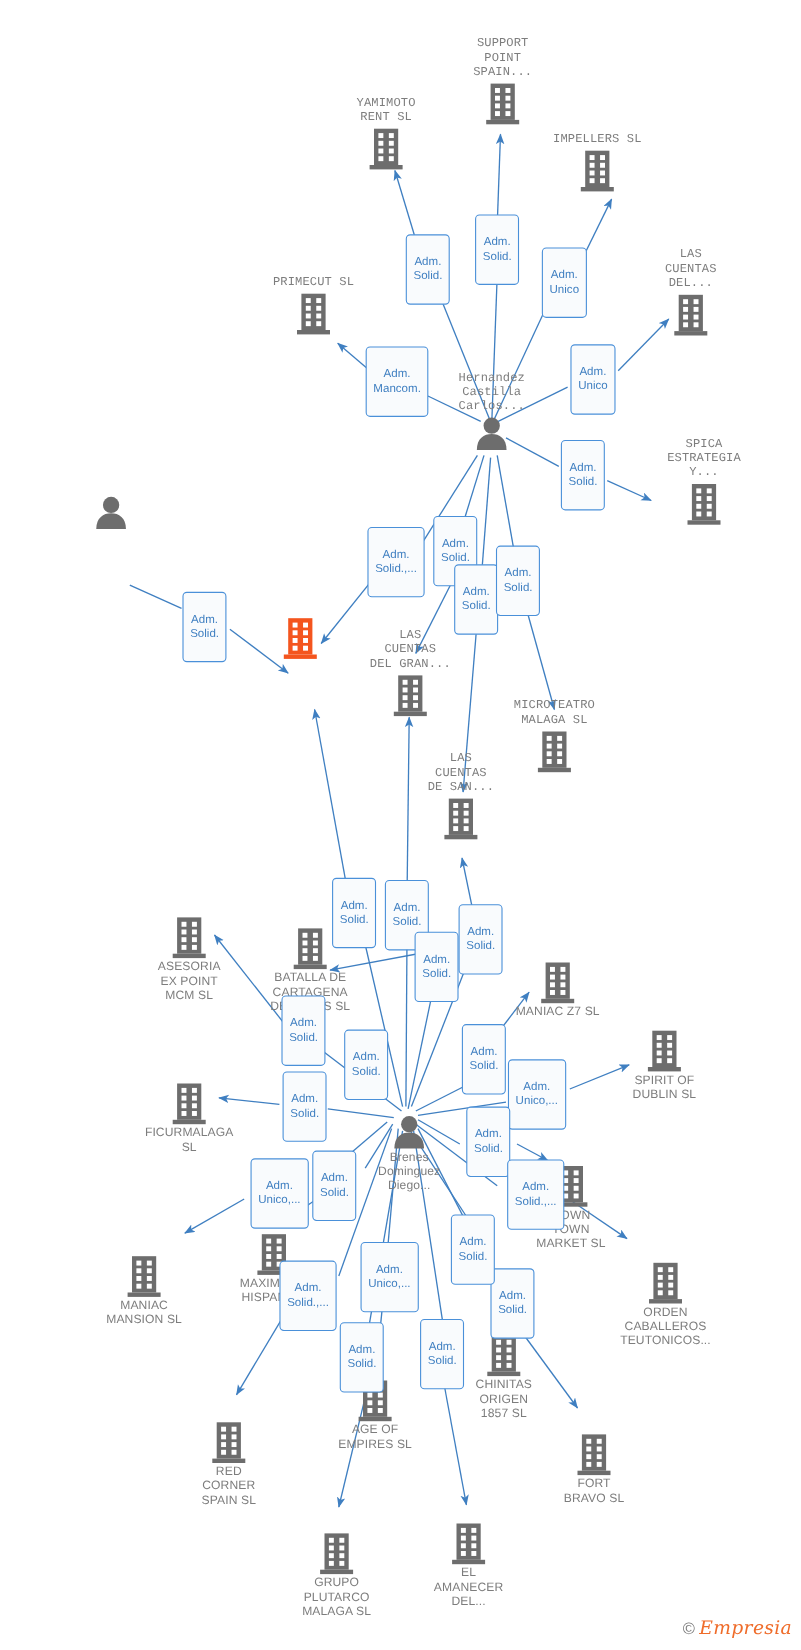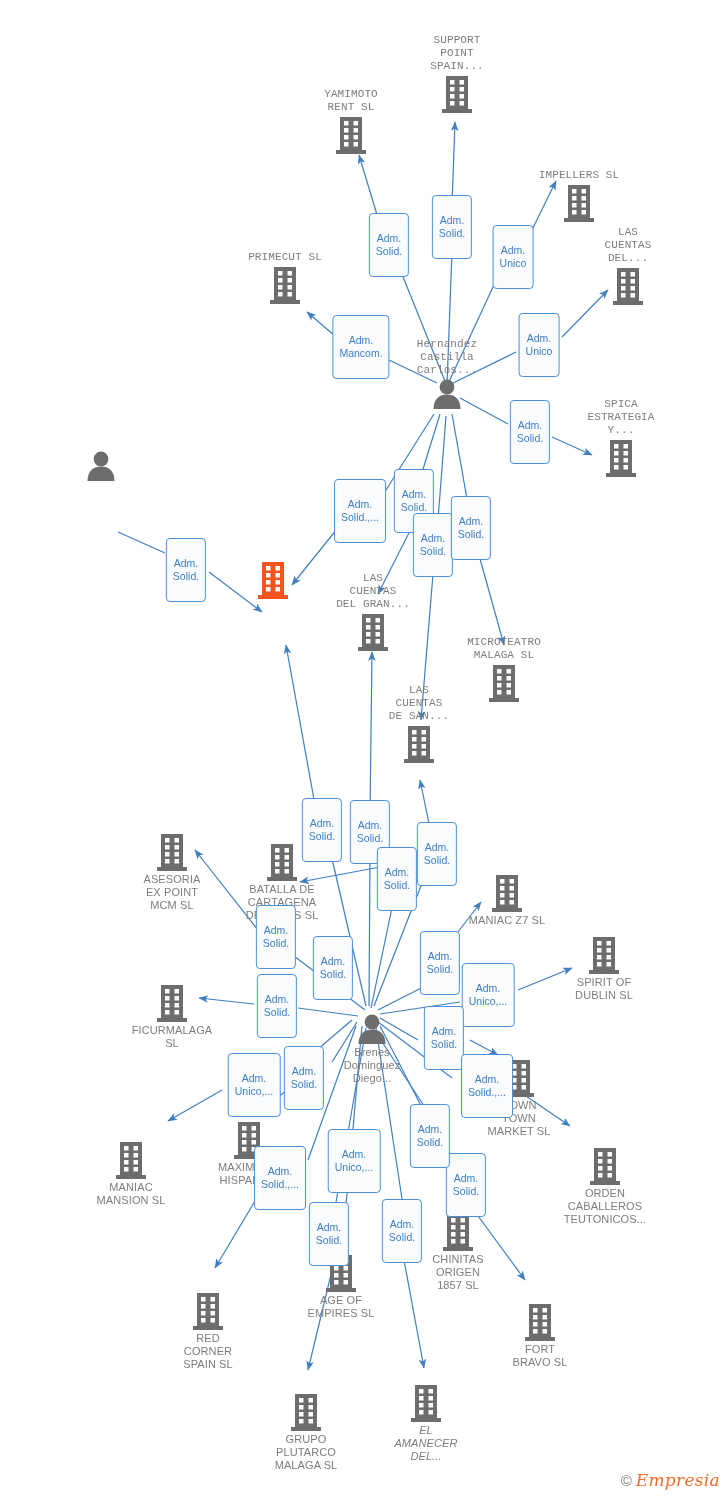--- a/index.html
+++ b/index.html
@@ -139,21 +139,21 @@
               <rect x="19.5" y="6" width="4.5" height="4.5"></rect>
               <rect x="10" y="13" width="4.5" height="4.5"></rect>
               <rect x="19.5" y="13" width="4.5" height="4.5"></rect>
               <rect x="10" y="20" width="4.5" height="4.5"></rect>
               <rect x="19.5" y="20" width="4.5" height="4.5"></rect>
               <rect x="10" y="27" width="4.5" height="4.5"></rect>
               <rect x="19.5" y="27" width="4.5" height="4.5"></rect>
             </g>
           </svg></span>
       </div>
-      <div class="node company label-above" style="left: 579px; top: 121px; margin-top: 48px;">
+      <div class="node company label-above" style="left: 543px; top: 121px;">
         <span class="nlabel">IMPELLERS SL</span>
         <span class="glyph"><svg width="34" height="40" viewBox="0 0 34 40" aria-hidden="true">
             <rect x="6" y="2" width="22" height="33" fill="#6d6d6d"></rect>
             <rect x="2" y="35" width="30" height="4" fill="#6d6d6d"></rect>
             <g fill="#ffffff">
               <rect x="10" y="6" width="4.5" height="4.5"></rect>
               <rect x="19.5" y="6" width="4.5" height="4.5"></rect>
               <rect x="10" y="13" width="4.5" height="4.5"></rect>
               <rect x="19.5" y="13" width="4.5" height="4.5"></rect>
               <rect x="10" y="20" width="4.5" height="4.5"></rect>
@@ -201,21 +201,21 @@
       </div>
       <div class="node person label-above" style="left: 447px; top: 338px;">
         <span class="nlabel">Hernandez
 Castilla
 Carlos...</span>
         <span class="glyph"><svg width="34" height="32" viewBox="0 0 34 32" aria-hidden="true">
             <circle cx="17" cy="9" r="7.4" fill="#6d6d6d"></circle>
             <path d="M3.5 31 C3.5 20.5 10 16.5 17 16.5 C24 16.5 30.5 20.5 30.5 31 Z" fill="#6d6d6d"></path>
           </svg></span>
       </div>
-      <div class="node company label-above" style="left: 621px; top: 398px;">
+      <div class="node company label-above" style="left: 640px; top: 398px;">
         <span class="nlabel">SPICA
 ESTRATEGIA
 Y...</span>
         <span class="glyph"><svg width="34" height="40" viewBox="0 0 34 40" aria-hidden="true">
             <rect x="6" y="2" width="22" height="33" fill="#6d6d6d"></rect>
             <rect x="2" y="35" width="30" height="4" fill="#6d6d6d"></rect>
             <g fill="#ffffff">
               <rect x="10" y="6" width="4.5" height="4.5"></rect>
               <rect x="19.5" y="6" width="4.5" height="4.5"></rect>
               <rect x="10" y="13" width="4.5" height="4.5"></rect>
@@ -546,21 +546,21 @@
               <rect x="19.5" y="13" width="4.5" height="4.5"></rect>
               <rect x="10" y="20" width="4.5" height="4.5"></rect>
               <rect x="19.5" y="20" width="4.5" height="4.5"></rect>
               <rect x="10" y="27" width="4.5" height="4.5"></rect>
               <rect x="19.5" y="27" width="4.5" height="4.5"></rect>
             </g>
           </svg></span>
         <span class="nlabel">FORT
 BRAVO  SL</span>
       </div>
-      <div class="node company label-below" style="left: 426px; top: 1383px; font-style: italic;">
+      <div class="node company label-below" style="left: 426px; top: 1383px;">
         <span class="glyph"><svg width="34" height="40" viewBox="0 0 34 40" aria-hidden="true">
             <rect x="6" y="2" width="22" height="33" fill="#6d6d6d"></rect>
             <rect x="2" y="35" width="30" height="4" fill="#6d6d6d"></rect>
             <g fill="#ffffff">
               <rect x="10" y="6" width="4.5" height="4.5"></rect>
               <rect x="19.5" y="6" width="4.5" height="4.5"></rect>
               <rect x="10" y="13" width="4.5" height="4.5"></rect>
               <rect x="19.5" y="13" width="4.5" height="4.5"></rect>
               <rect x="10" y="20" width="4.5" height="4.5"></rect>
               <rect x="19.5" y="20" width="4.5" height="4.5"></rect>

